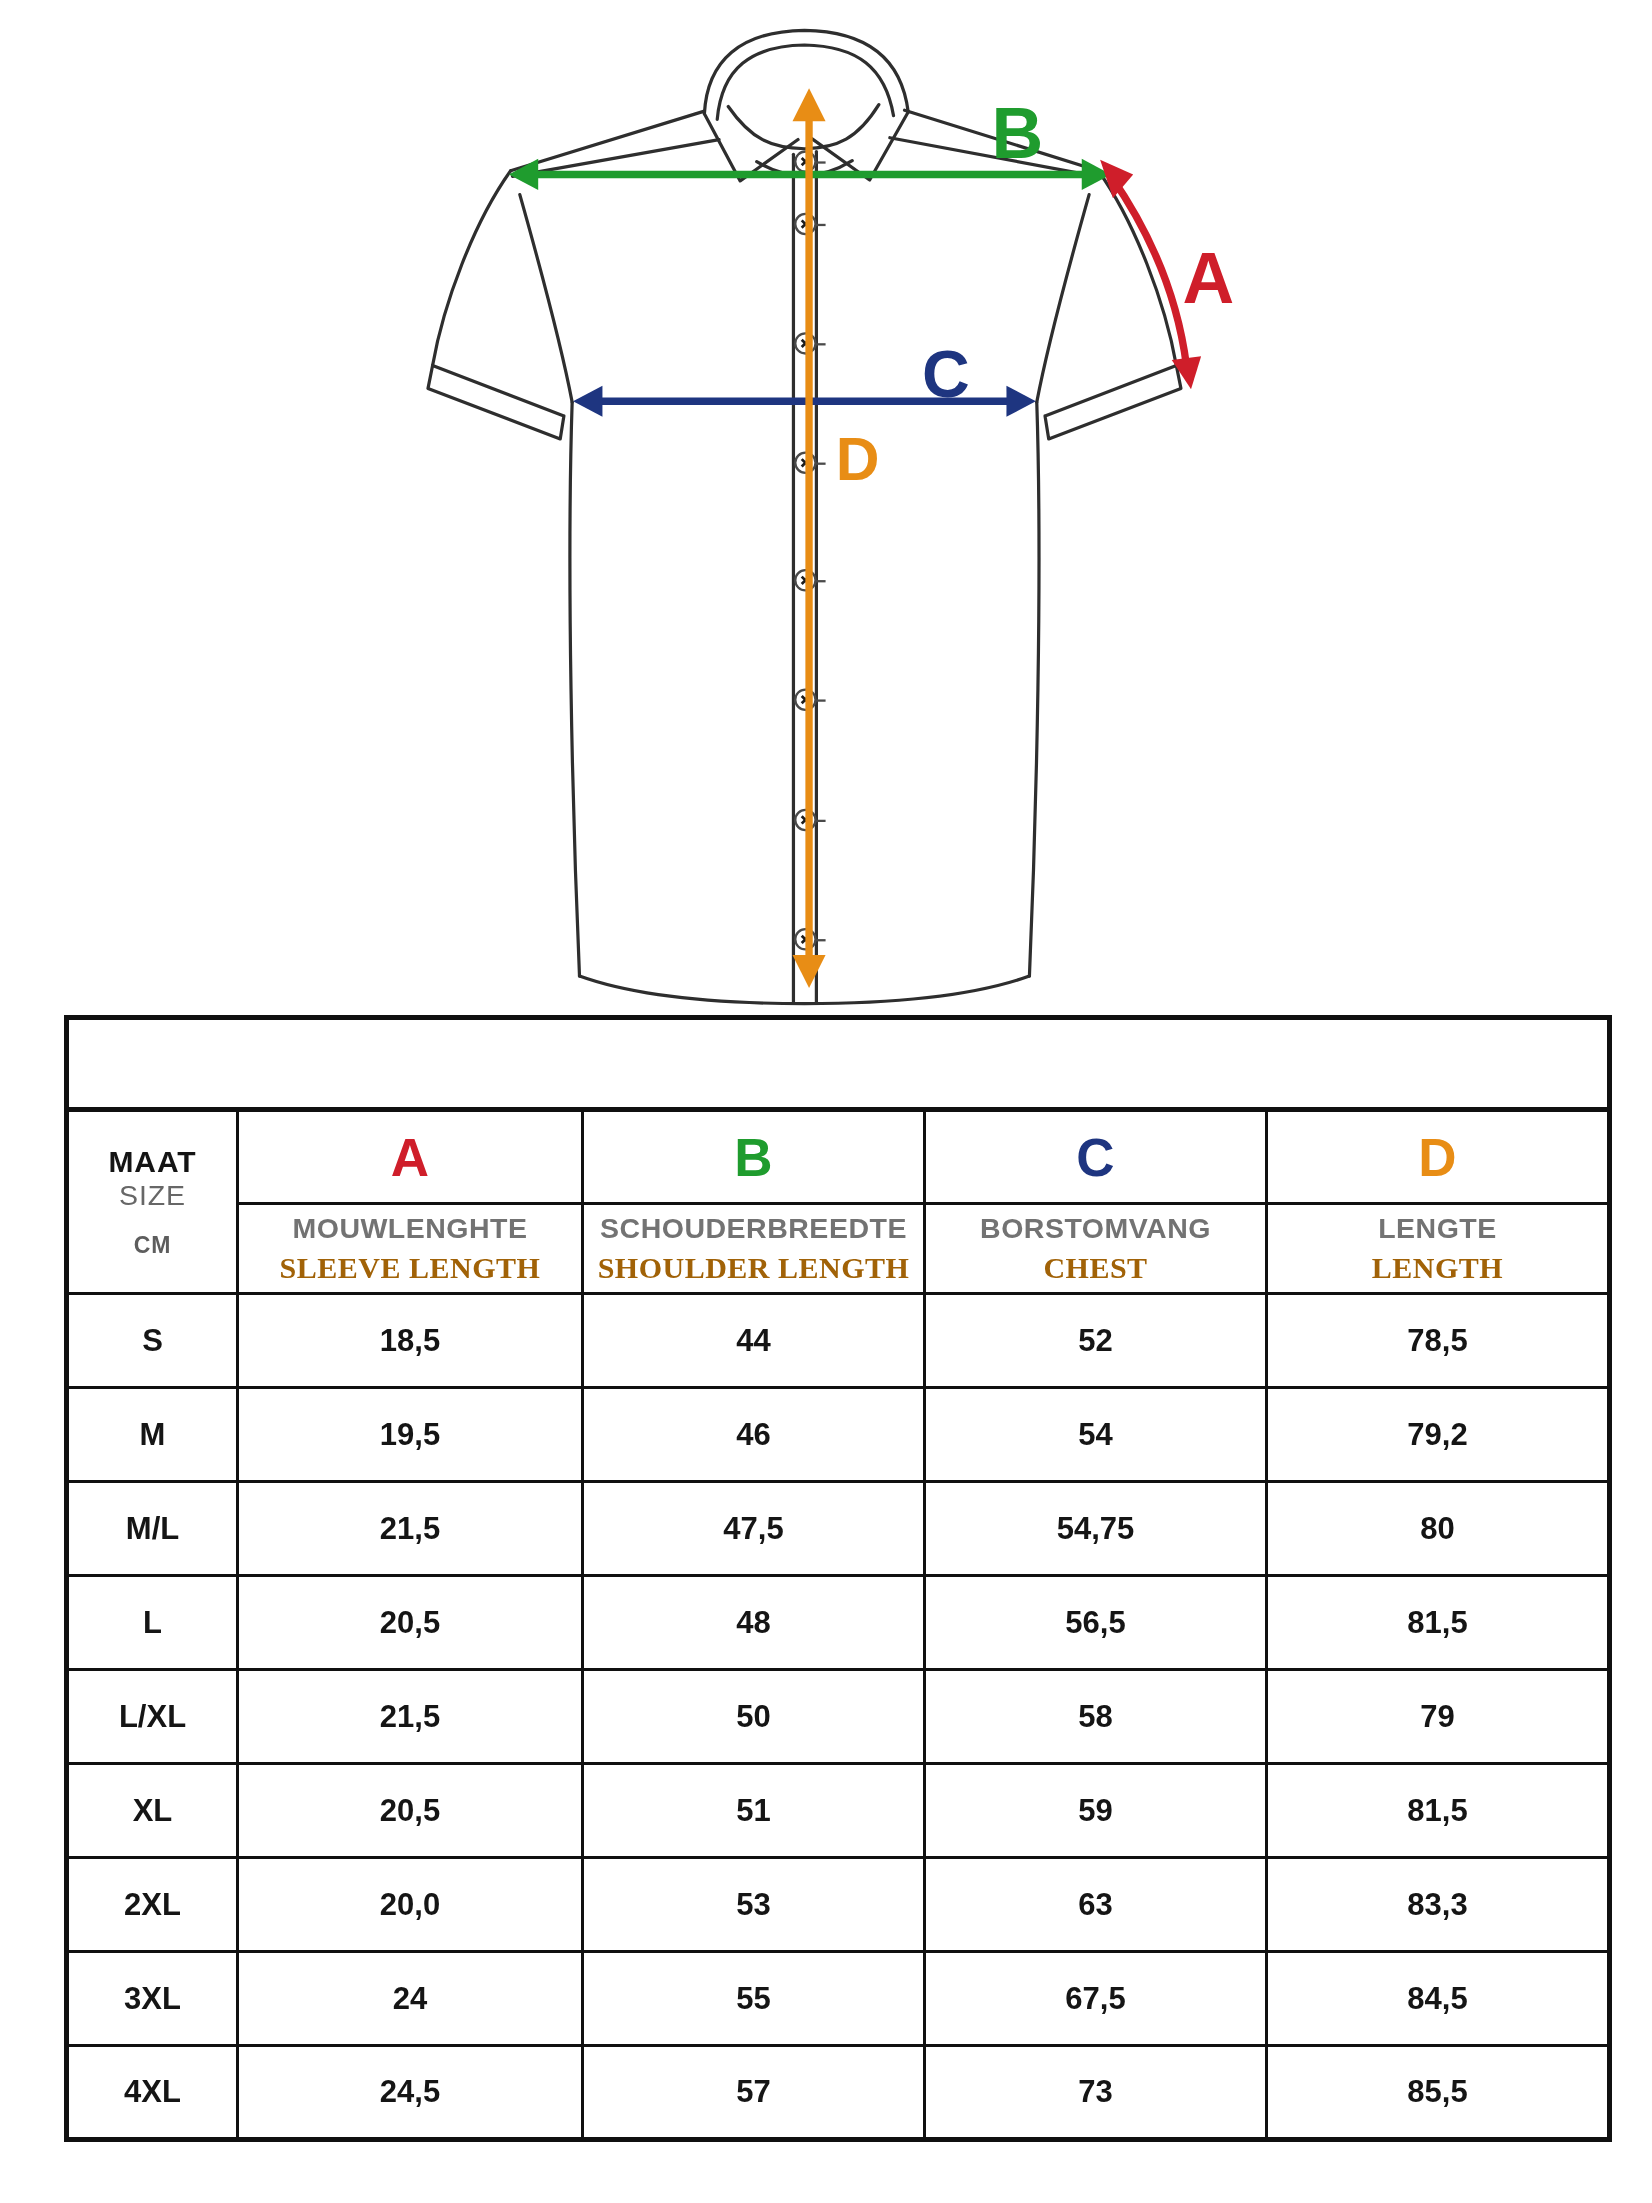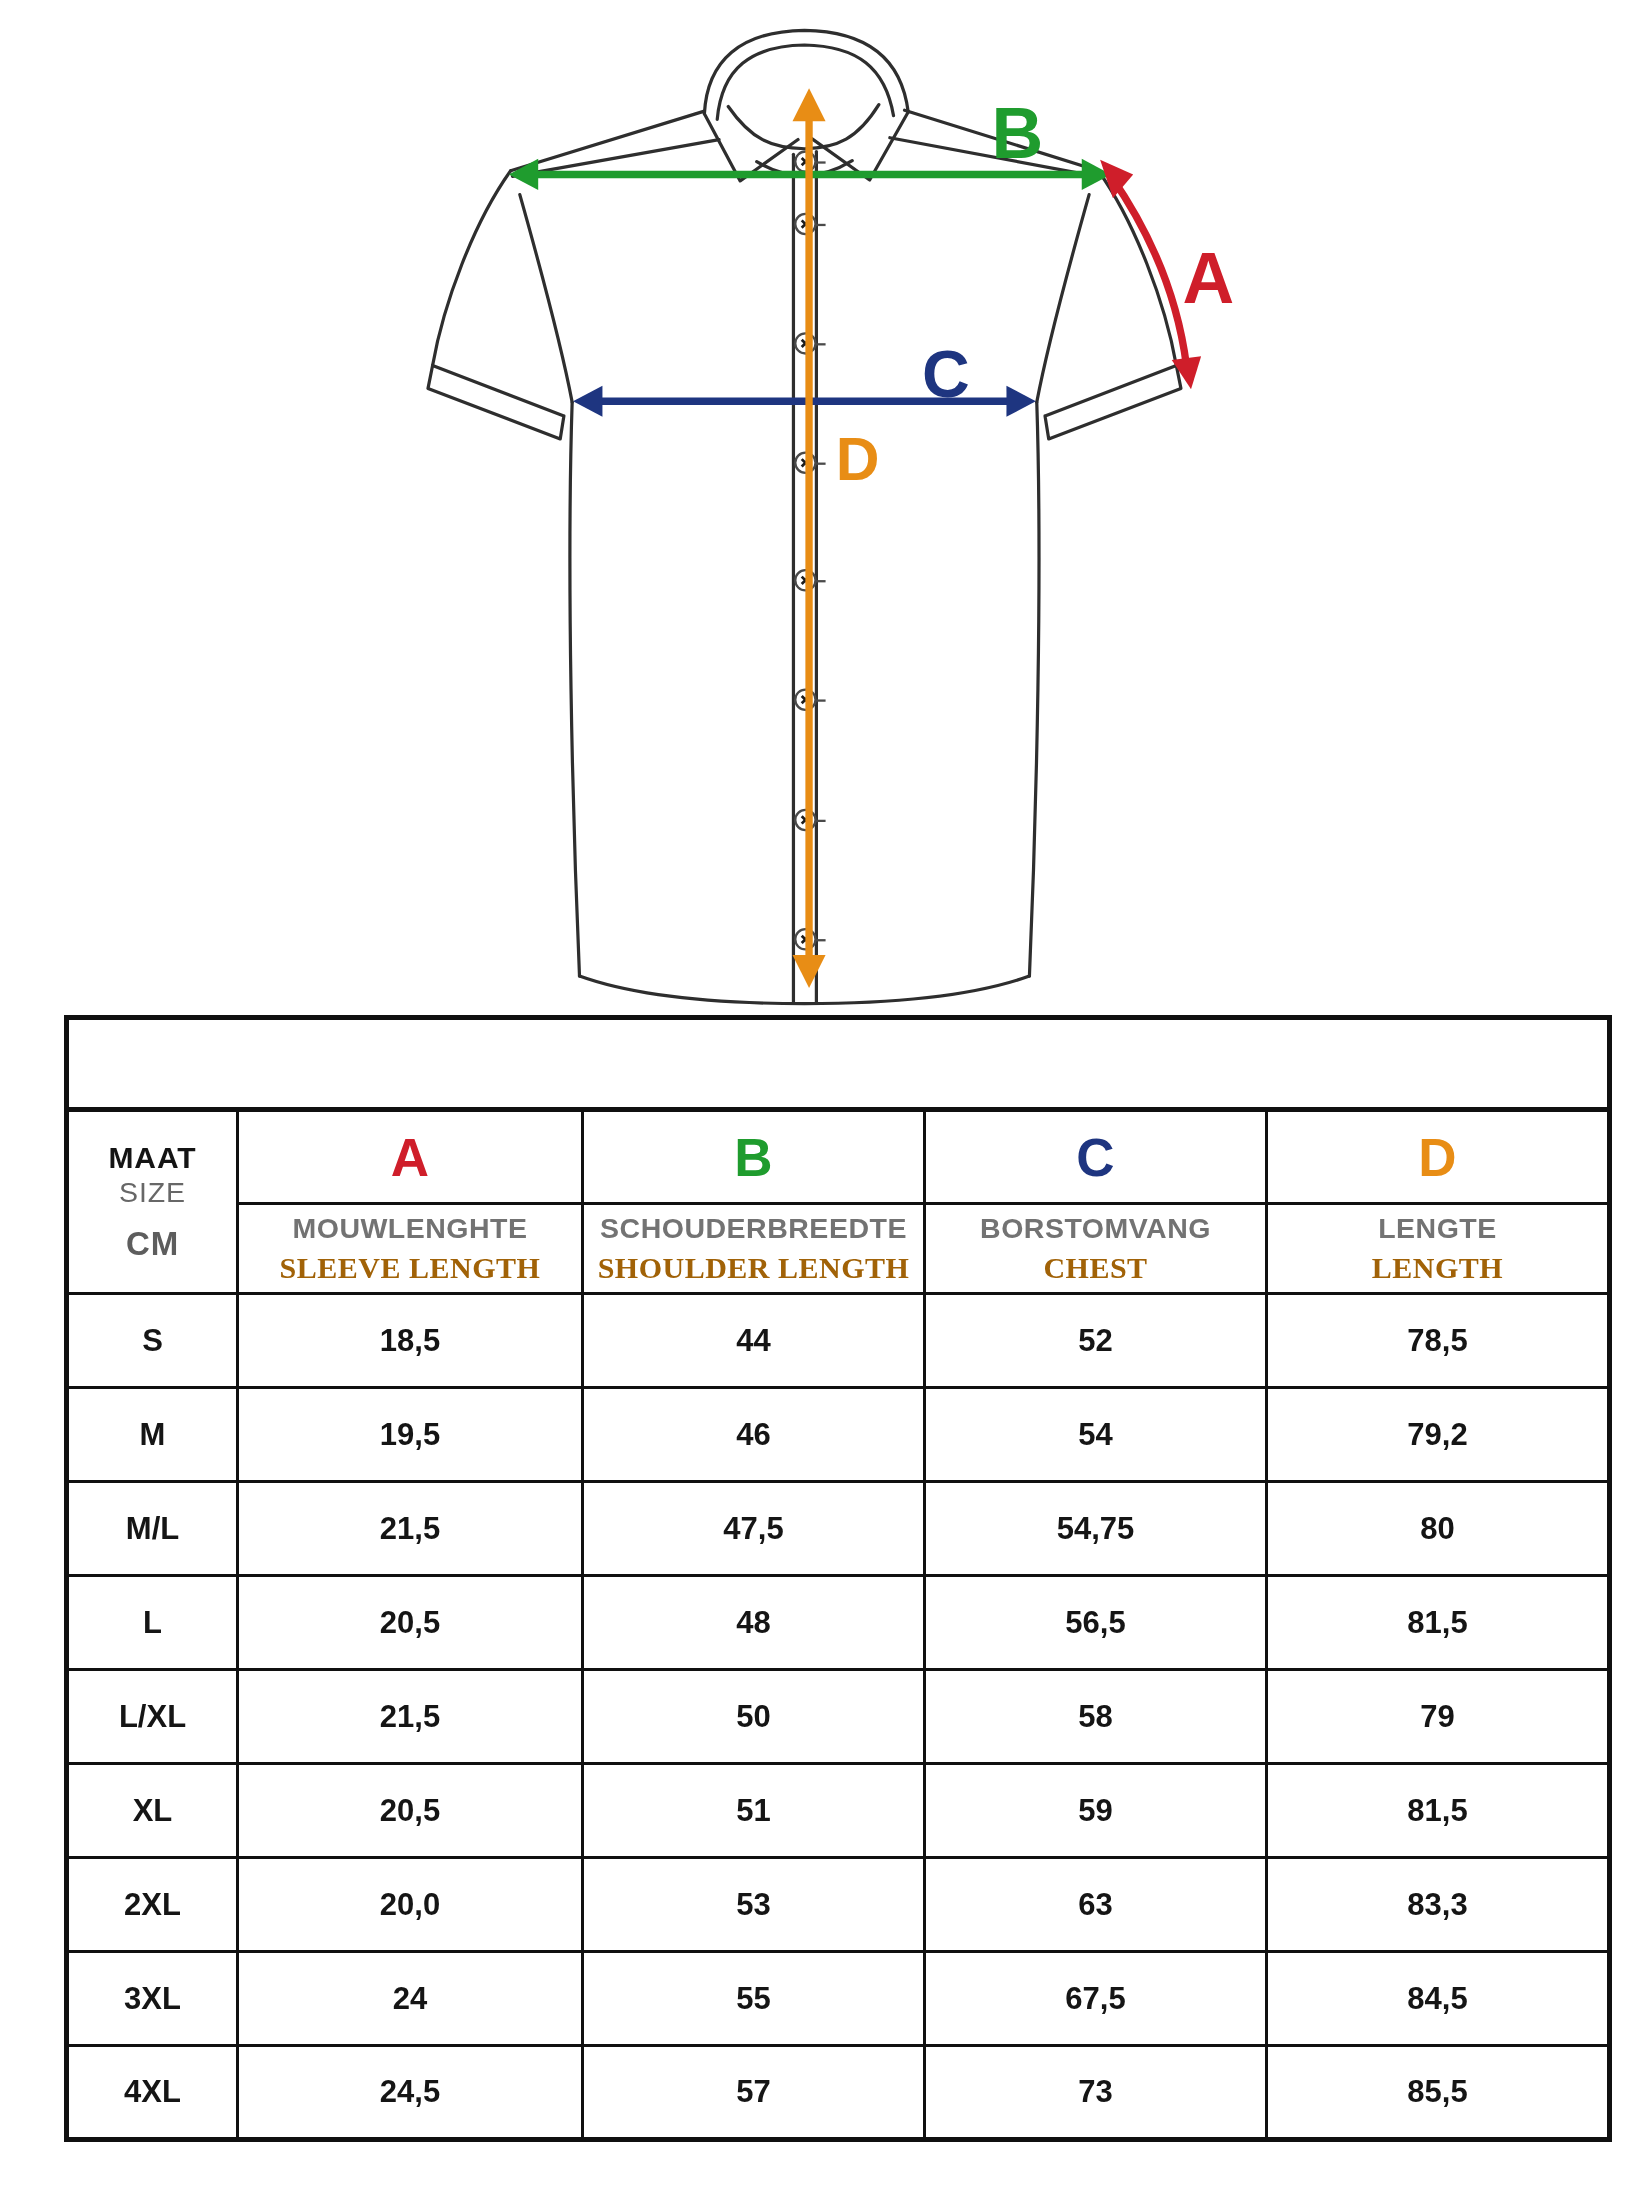--- a/index.html
+++ b/index.html
@@ -20,21 +20,21 @@
   table.size-table { border:5.5px solid #101010; }
   tr.r-blank td { height:92px; }
   tr.r-letters td { height:94px; }
   tr.r-names td { height:90px; }
   tr.r-data td { height:94px; }
 
   td.c-size { padding:13px 3.7px; }
   td.c-size .stack { display:flex; flex-direction:column; justify-content:space-evenly; height:100%; }
   .maat { font-size:30px; font-weight:bold; letter-spacing:0.9px; color:#141414; line-height:1.15; }
   .size-sub { font-size:28.5px; font-weight:normal; letter-spacing:0.9px; color:#676767; line-height:1.15; }
-  .cm { font-size:33px; font-weight:bold; letter-spacing:0.9px; color:#5d5d5d; }
+  .cm { font-size:23px; font-weight:bold; letter-spacing:0.9px; color:#5d5d5d; }
 
   td.c-letter { font-size:53px; font-weight:bold; }
 
   .nl { font-size:28.5px; font-weight:bold; letter-spacing:0.5px; color:#737373; line-height:1.3; }
   .en { font-size:30px; font-weight:bold; letter-spacing:0.5px; color:#a16207; line-height:1.3;font-family:Liberation Serif, serif; }
 
   td.c-sz   { font-size:31px; font-weight:bold; color:#151515; }
   td.c-val  { font-size:31px; font-weight:bold; color:#151515; }
 </style>
 </head>

